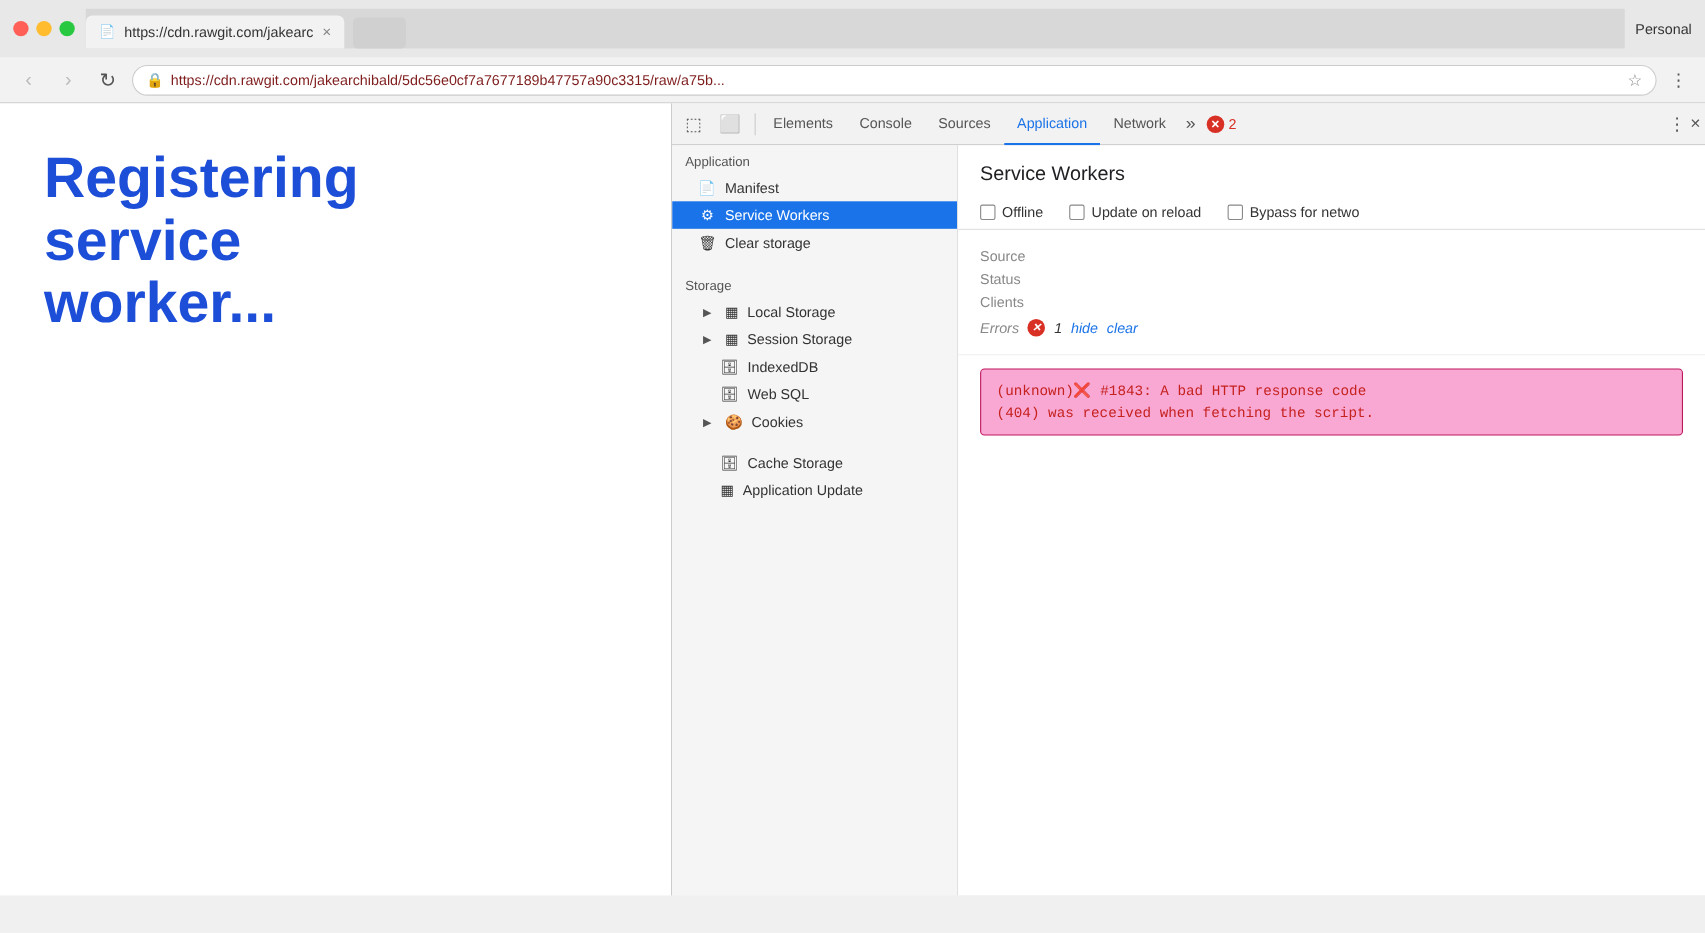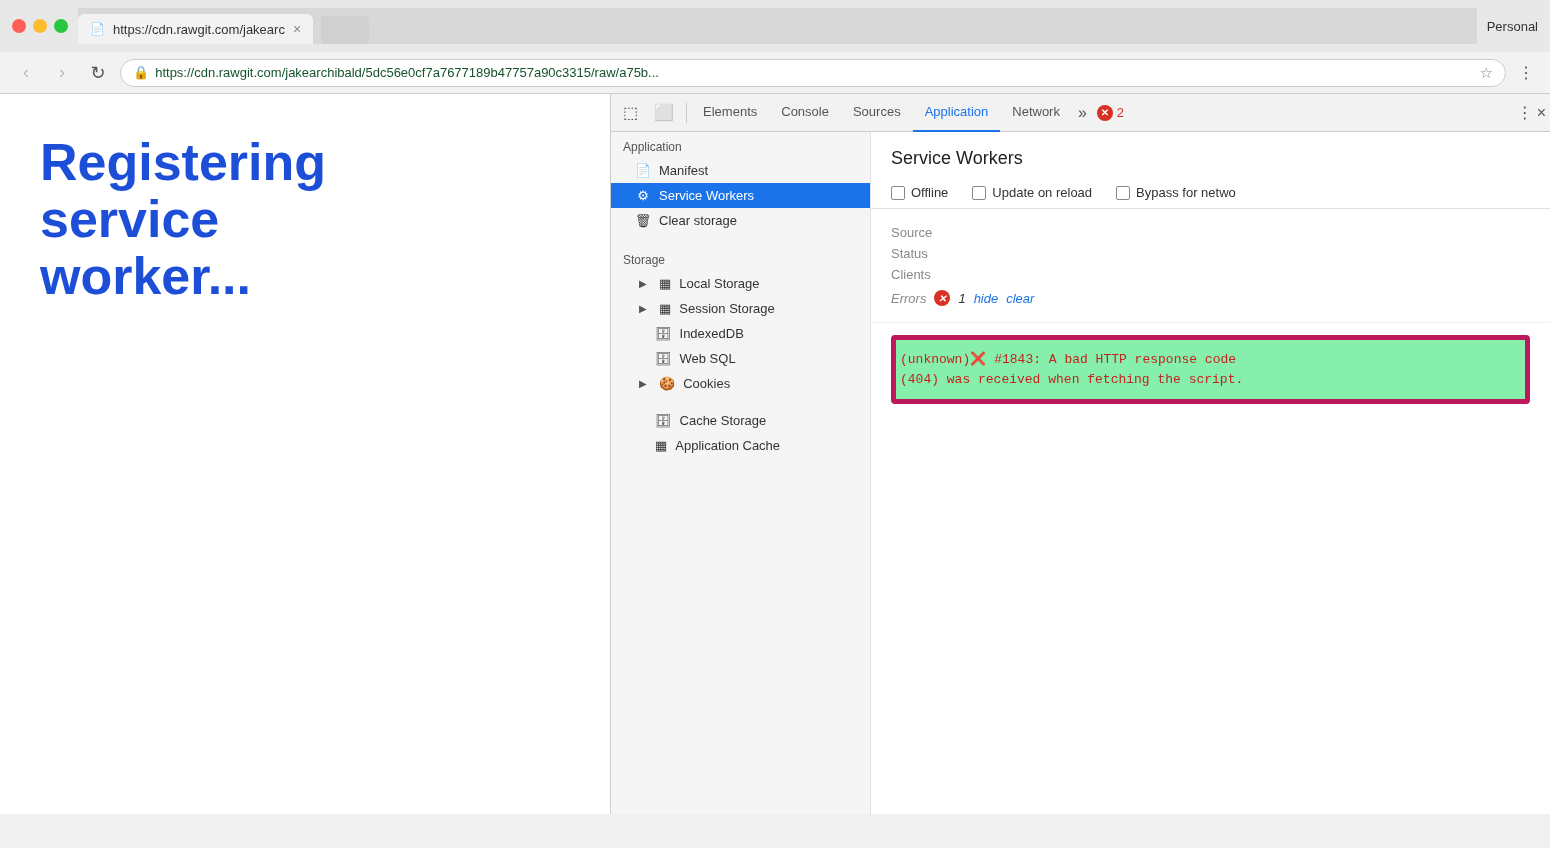--- a/index.html
+++ b/index.html
@@ -18,21 +18,21 @@
     .tab { display: flex; align-items: center; gap: 8px; background: #f2f2f2; padding: 4px 12px; border-radius: 6px 6px 0 0; height: 30px; font-size: 13px; color: #333; min-width: 200px; max-width: 260px; }
     .tab-favicon { color: #666; font-size: 12px; }
     .tab-title { flex: 1; overflow: hidden; text-overflow: ellipsis; white-space: nowrap; font-size: 13px; }
     .tab-close { color: #888; cursor: pointer; font-size: 14px; }
 
     .toolbar { display: flex; align-items: center; gap: 8px; padding: 6px 12px; background: #f2f2f2; border-bottom: 1px solid #ccc; height: 42px; }
     .nav-btn { width: 28px; height: 28px; display: flex; align-items: center; justify-content: center; color: #555; font-size: 18px; cursor: pointer; border-radius: 4px; }
     .nav-btn.disabled { color: #bbb; cursor: default; }
     .address-bar { flex: 1; display: flex; align-items: center; gap: 6px; background: white; border: 1px solid #ccc; border-radius: 20px; padding: 4px 12px; height: 28px; }
     .lock-icon { color: #1a7a1a; font-size: 13px; }
-    .url-text { font-size: 13px; color: #14532d; flex: 1; white-space: nowrap; overflow: hidden; text-overflow: ellipsis; }
+    .url-text { font-size: 13px; color: #7f1d1d; flex: 1; white-space: nowrap; overflow: hidden; text-overflow: ellipsis; }
     .star-btn { color: #888; font-size: 15px; cursor: pointer; }
     .menu-btn { color: #555; font-size: 16px; cursor: pointer; width: 24px; text-align: center; }
     .profile-text { font-size: 13px; color: #333; }
 
     
     .page-content { display: flex; height: calc(848px - 128px); }
     .webpage { flex: 1; background: white; padding: 40px; display: flex; align-items: flex-start; }
     .page-heading { font-size: 52px; font-weight: 900; line-height: 1.1; color: #1d4ed8; max-width: 380px; }
 
     
@@ -77,21 +77,21 @@
     .sw-detail-table { display: grid; grid-template-columns: 80px 1fr; gap: 6px 4px; padding-left: 0; }
     .sw-label { font-size: 13px; color: #888; }
     .sw-value { font-size: 13px; color: #333; }
 
     .errors-row { display: flex; align-items: center; gap: 8px; }
     .errors-label { font-size: 13px; color: #888; }
     .error-count-badge { display: flex; align-items: center; justify-content: center; width: 16px; height: 16px; border-radius: 50%; background: #d93025; color: white; font-size: 10px; font-weight: bold; }
     .error-count { font-size: 13px; color: #333; }
     .errors-link { font-size: 13px; color: #1a73e8; cursor: pointer; text-decoration: none; }
 
-    .error-box { margin: 12px 20px; background: #86efac; border: 5px solid #be185d; border-radius: 4px; padding: 10px 4px; }
+    .error-box { margin: 12px 20px; background: #f9a8d4; border: 1px solid #be185d; border-radius: 4px; padding: 10px 14px; }
     .error-text { font-family: 'Courier New', monospace; font-size: 13px; color: #c5221f; line-height: 1.5; }
   </style>
 </head>
 <body>
 
 <div class="browser-chrome">
   <div class="titlebar">
     <div class="traffic-lights">
       <div class="traffic-light tl-red"></div>
       <div class="traffic-light tl-yellow"></div>
@@ -206,21 +206,21 @@
         </div>
 
         <div class="sidebar-divider"></div>
 
         <div class="sidebar-sub-item" style="padding-left:44px;">
           <span class="item-icon">🗄</span>
           <span class="item-label">Cache Storage</span>
         </div>
         <div class="sidebar-sub-item" style="padding-left:44px;">
           <span class="item-icon">▦</span>
-          <span class="item-label">Application Cache</span>
+          <span class="item-label">Application Update</span>
         </div>
       </div>
 
       <div class="main-panel">
         <div class="panel-title">Service Workers</div>
 
         <div class="options-row">
           <label class="checkbox-item">
             <div class="checkbox-box"></div>
             <span>Offline</span>

